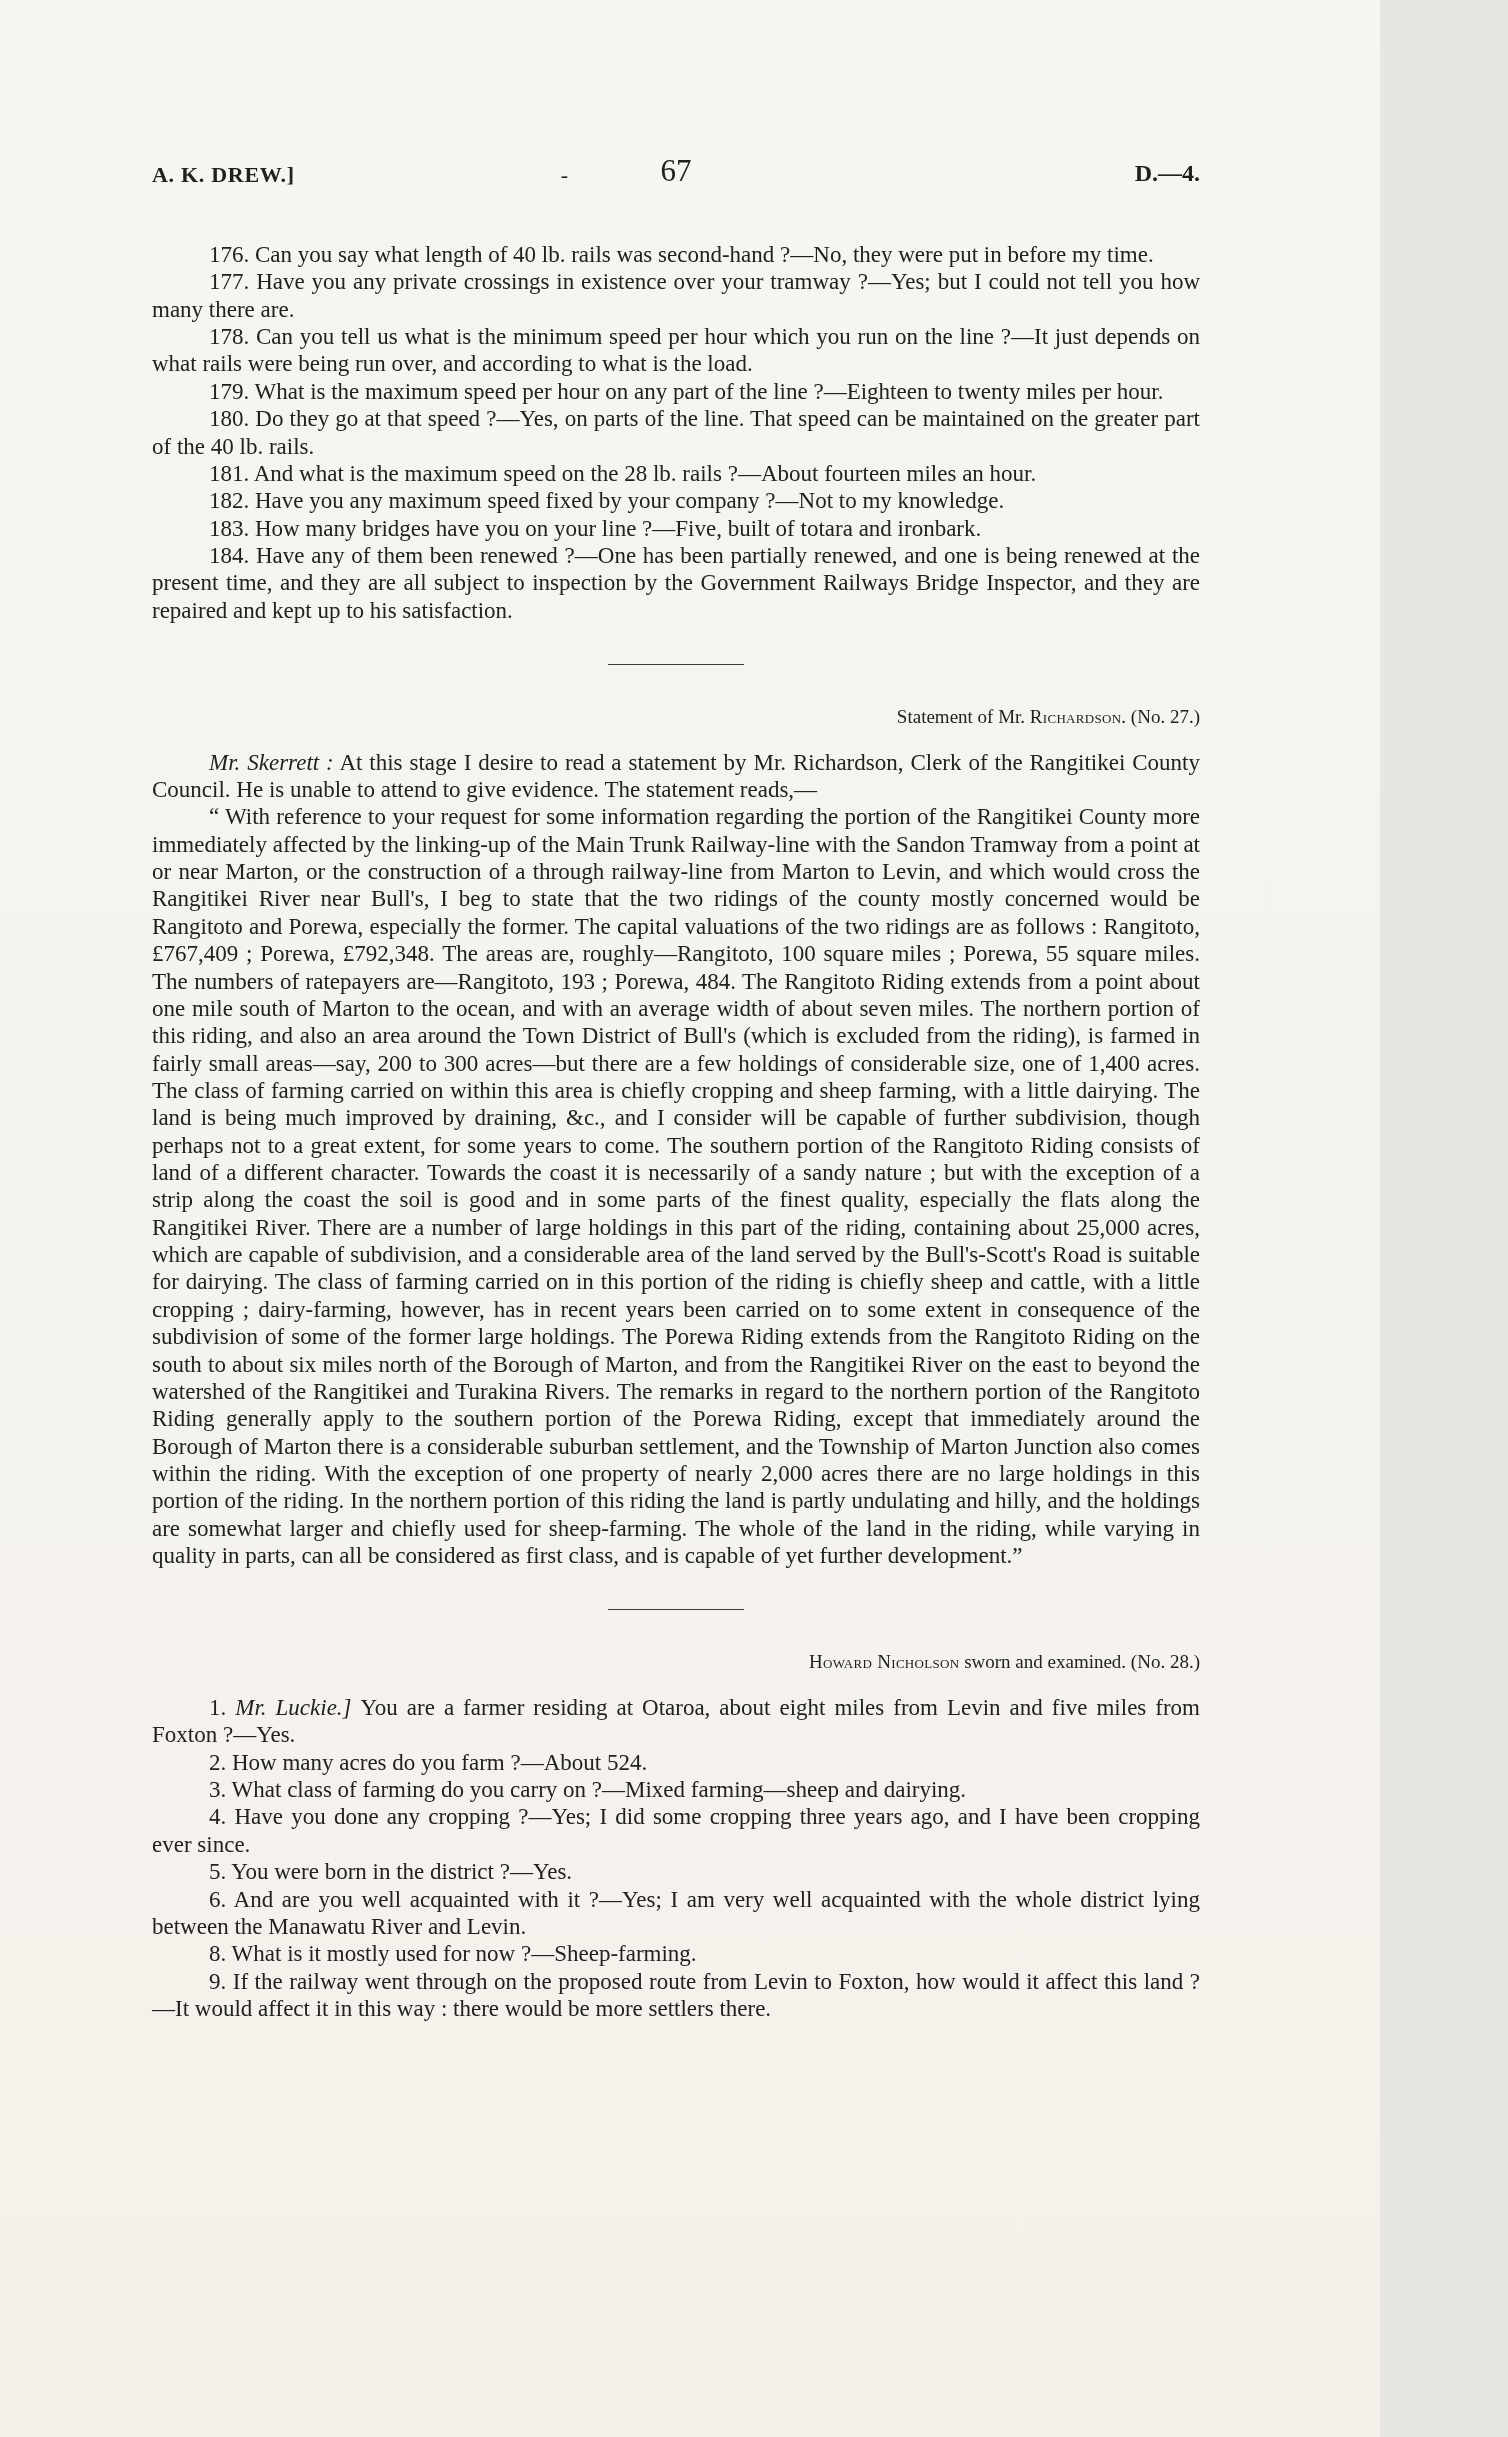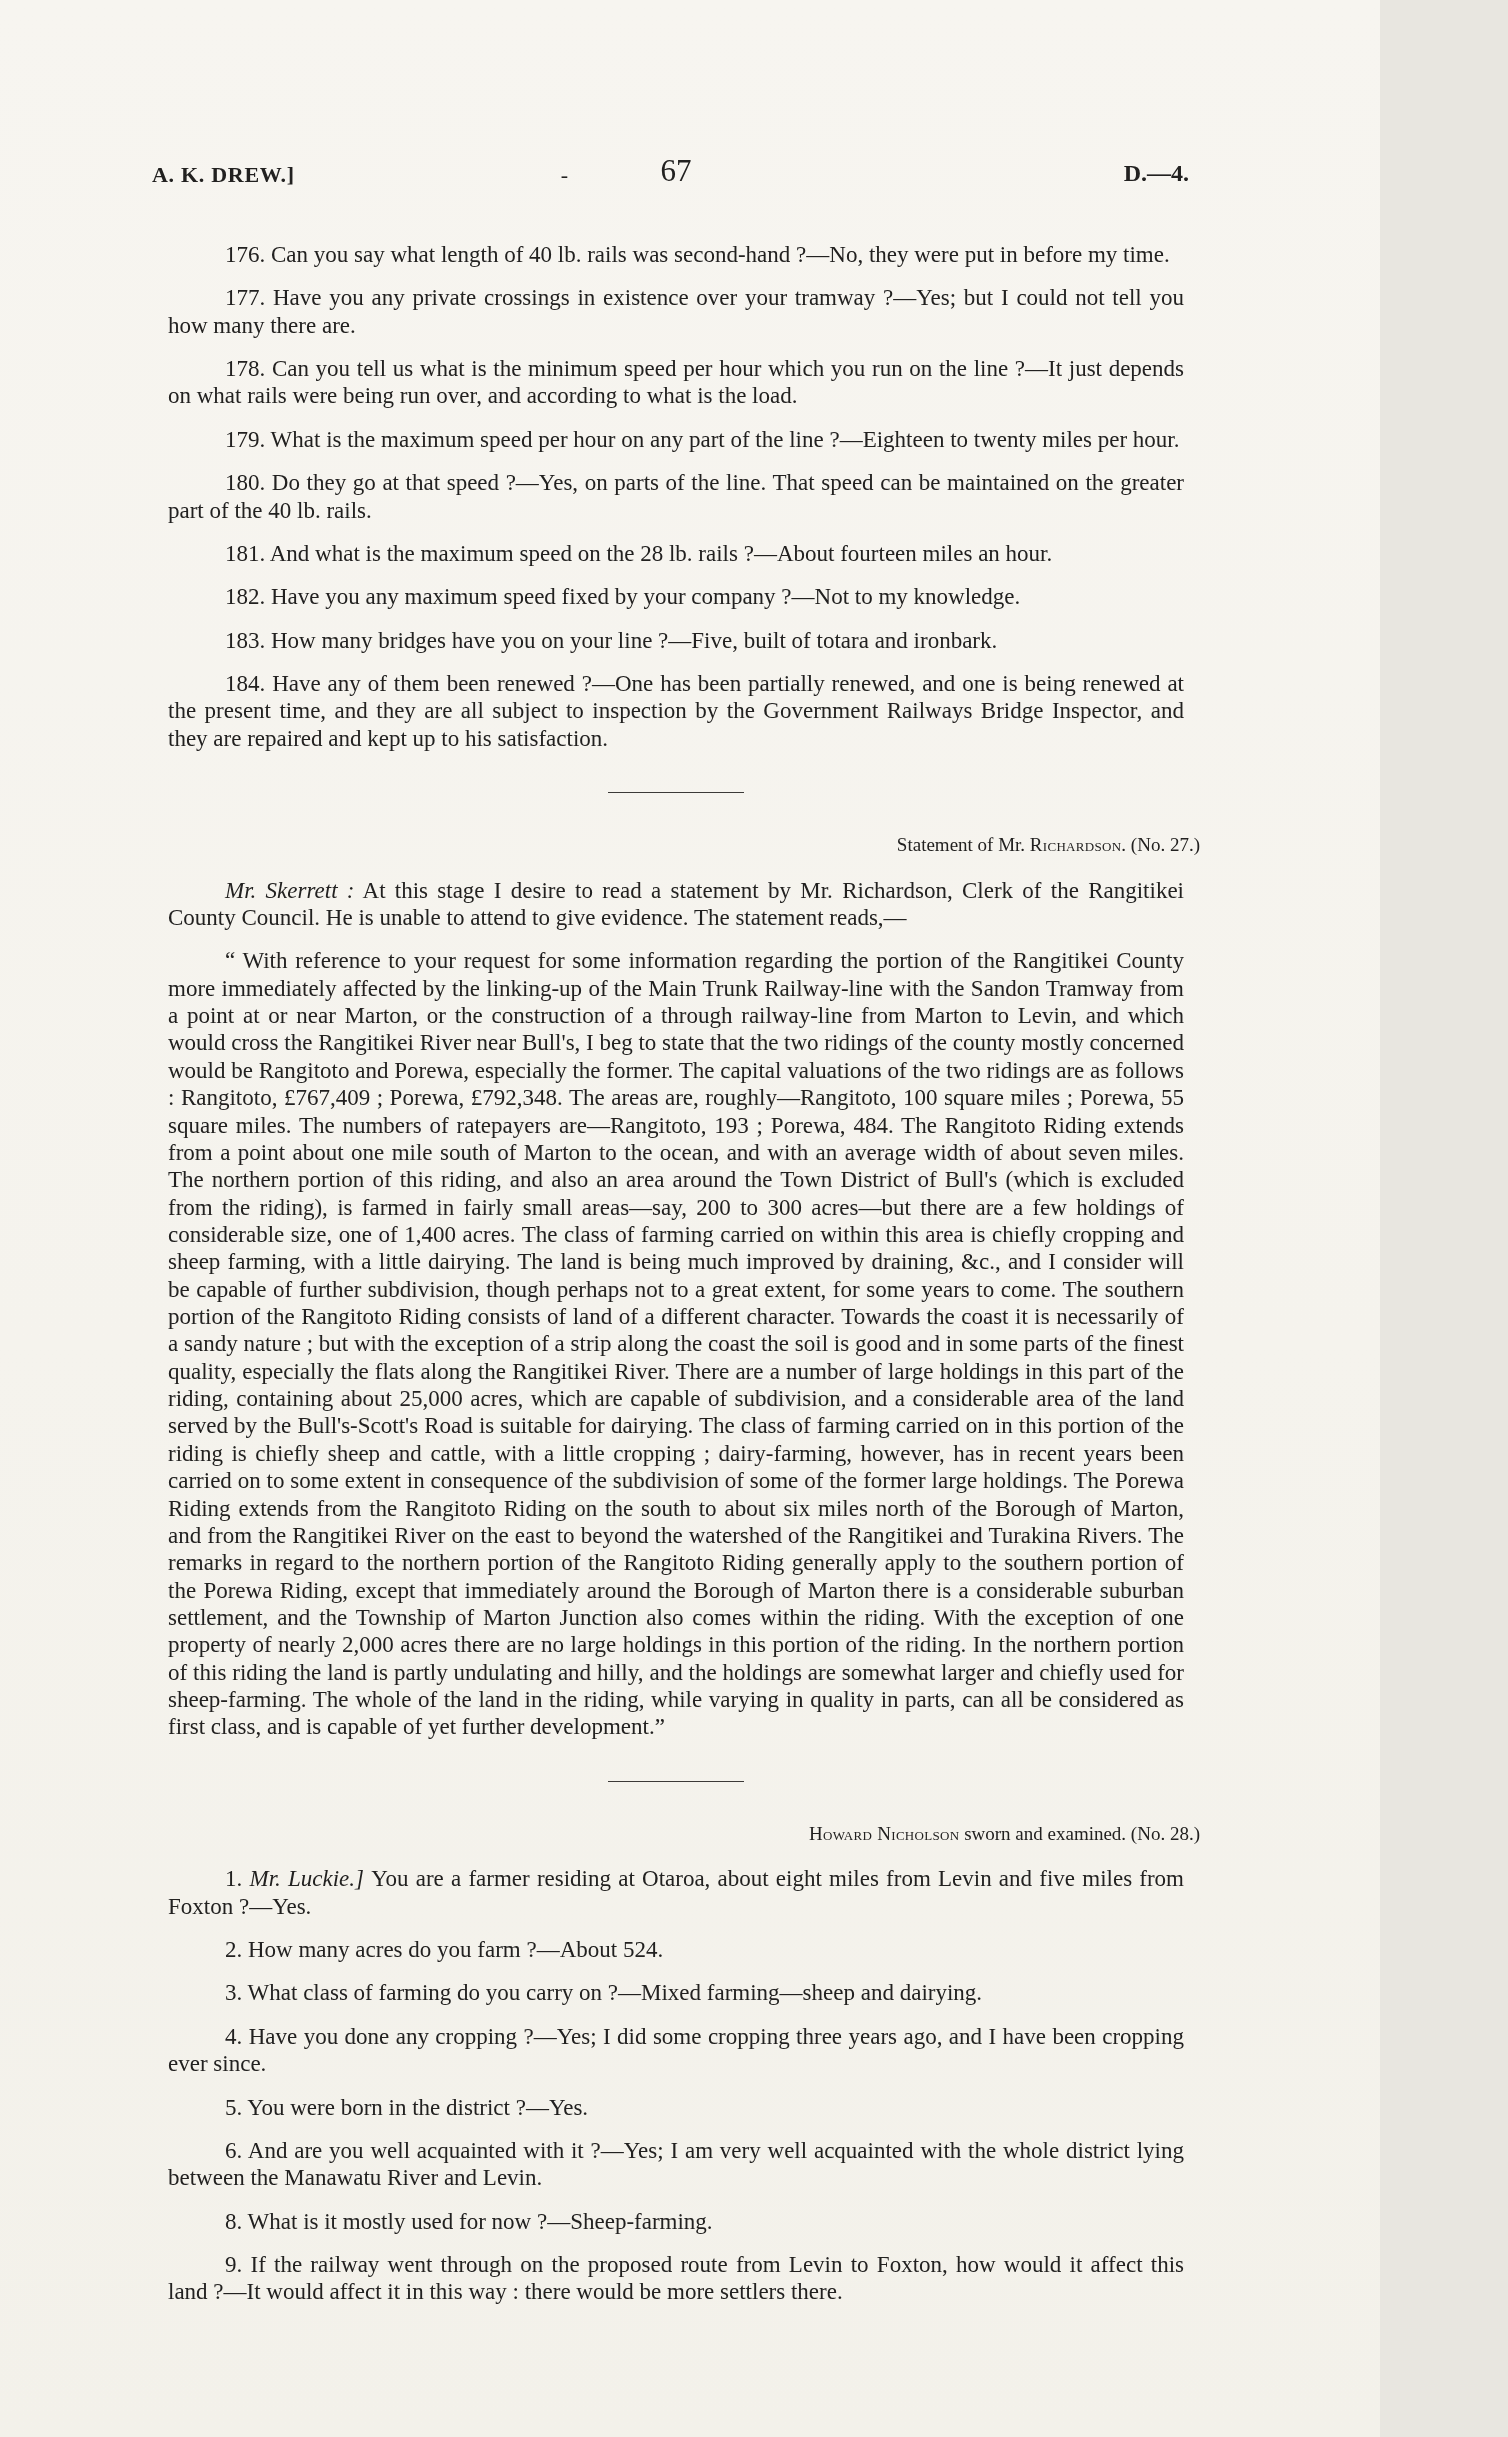--- a/index.html
+++ b/index.html
@@ -42,28 +42,28 @@
   }
   .h-num {
     position: absolute;
     left: 50%;
     transform: translateX(-50%);
     bottom: -1.3px;
     font-size: 31px;
   }
   .h-right {
     position: absolute;
-    right: 11px;
+    right: 0;
     bottom: 1.3px;
     font-weight: bold;
     font-size: 24px;
   }
   
   .para {
-    margin: 16px;
+    margin: 0;
     text-align: justify;
     text-indent: 57px;
   }
   .speaker {
     font-style: italic;
   }
   .section-rule {
     display: block;
     width: 136px;
     border: 0;

